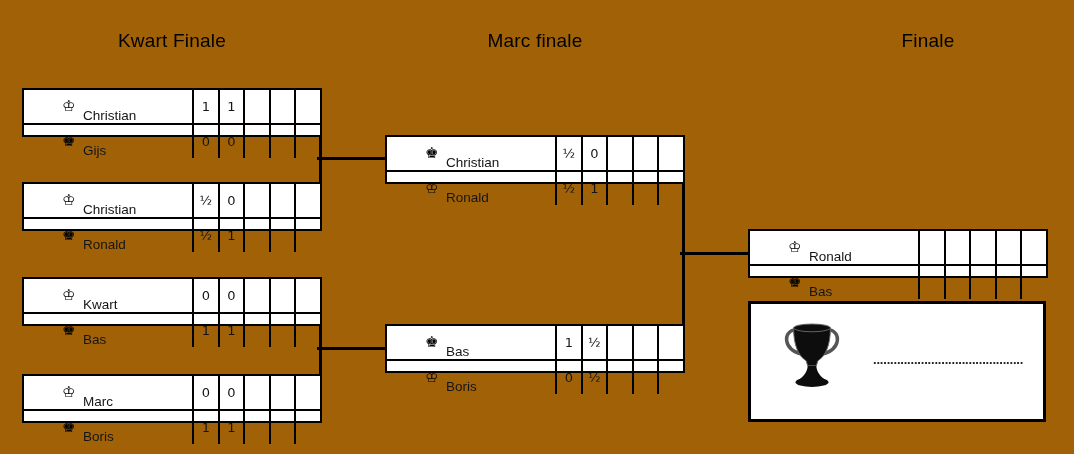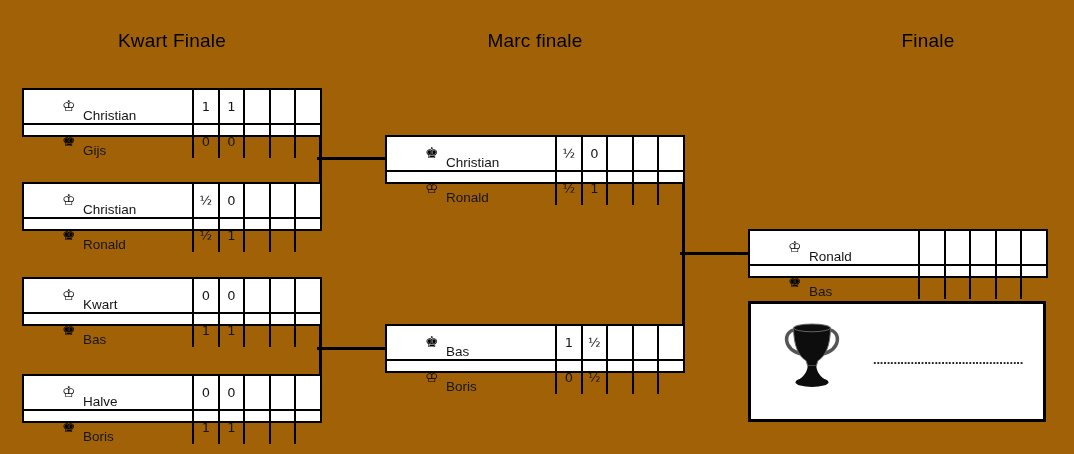--- a/index.html
+++ b/index.html
@@ -111,21 +111,21 @@
       <div class="score-cell"></div>
       <div class="score-cell"></div>
       <div class="score-cell"></div>
     </div>
   </div>
 
   <div class="match" style="left:22px;top:374px">
     <div class="mrow">
       <div class="name-cell">
         <span class="king">♔</span>
-        <span class="pname">Halve</span>
+        <span class="pname">Marc</span>
       </div>
       <div class="score-cell">0</div>
       <div class="score-cell">0</div>
       <div class="score-cell"></div>
       <div class="score-cell"></div>
       <div class="score-cell"></div>
     </div>
     <div class="mrow">
       <div class="name-cell">
         <span class="king">♚</span>

